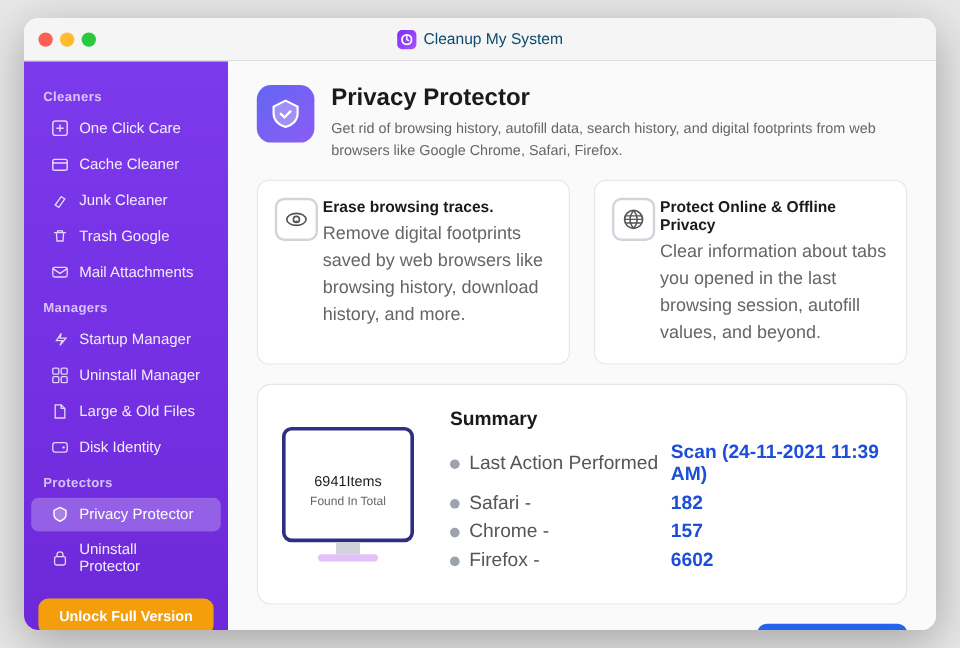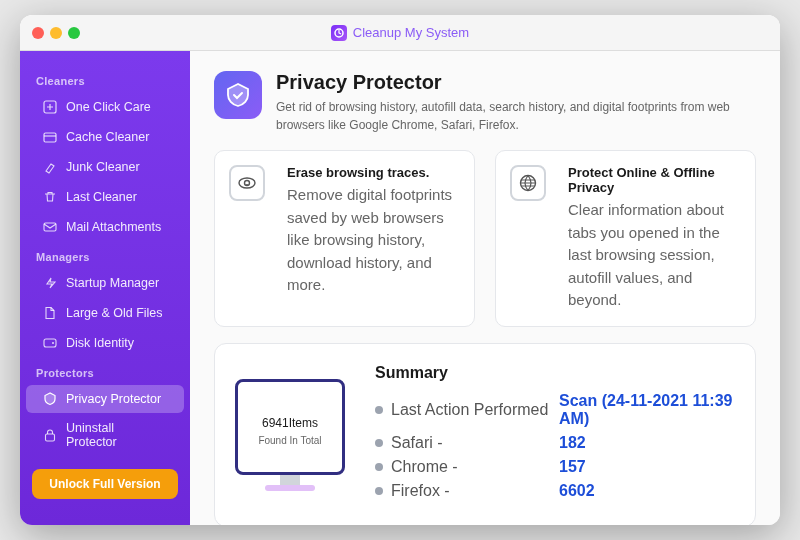--- a/index.html
+++ b/index.html
@@ -42,21 +42,21 @@
     .traffic-light {
       width: 12px;
       height: 12px;
       border-radius: 50%;
     }
     .tl-red { background: #ff5f57; }
     .tl-yellow { background: #febc2e; }
     .tl-green { background: #28c840; }
     .title-bar-text {
       font-size: 13px;
-      color: #8b5cf6;
+      color: #0c4a6e;
       display: flex;
       align-items: center;
       gap: 6px;
     }
     .title-icon {
       width: 16px;
       height: 16px;
       background: linear-gradient(135deg, #7b2ff7, #a855f7);
       border-radius: 4px;
       display: flex;
@@ -165,21 +165,21 @@
       max-width: 500px;
     }
     .features {
       display: flex;
       gap: 20px;
     }
     .feature-card {
       flex: 1;
       display: flex;
       align-items: flex-start;
-      gap: 22px;
+      gap: 4px;
       background: white;
       border: 1px solid #e5e7eb;
       border-radius: 10px;
       padding: 14px;
     }
     .feature-icon {
       width: 36px;
       height: 36px;
       border: 2px solid #d1d5db;
       border-radius: 8px;
@@ -359,21 +359,21 @@
         </div>
         <span>Junk Cleaner</span>
       </div>
 
       <div class="sidebar-item">
         <div class="sidebar-item-icon">
           <svg width="14" height="14" viewBox="0 0 14 14" fill="none">
             <path d="M2 4h10M5 4V2.5h4V4M4 4l.5 7h5L10 4" stroke="rgba(255,255,255,0.8)" stroke-width="1.1"></path>
           </svg>
         </div>
-        <span>Last Cleaner</span>
+        <span>Trash Google</span>
       </div>
 
       <div class="sidebar-item">
         <div class="sidebar-item-icon">
           <svg width="14" height="14" viewBox="0 0 14 14" fill="none">
             <rect x="1" y="3" width="12" height="8" rx="1.5" stroke="rgba(255,255,255,0.8)" stroke-width="1.1"></rect>
             <path d="M1 4l6 4 6-4" stroke="rgba(255,255,255,0.8)" stroke-width="1.1"></path>
           </svg>
         </div>
         <span>Mail Attachments</span>
@@ -383,20 +383,31 @@
 
       <div class="sidebar-item">
         <div class="sidebar-item-icon">
           <svg width="14" height="14" viewBox="0 0 14 14" fill="none">
             <path d="M8 2L4 8h5l-2 4 5-6H7z" stroke="rgba(255,255,255,0.8)" stroke-width="1.1" fill="none"></path>
           </svg>
         </div>
         <span>Startup Manager</span>
       </div>
 
+      <div class="sidebar-item">
+        <div class="sidebar-item-icon">
+          <svg width="14" height="14" viewBox="0 0 14 14" fill="none">
+            <rect x="1" y="1" width="5" height="5" rx="1" stroke="rgba(255,255,255,0.8)" stroke-width="1.1"></rect>
+            <rect x="8" y="1" width="5" height="5" rx="1" stroke="rgba(255,255,255,0.8)" stroke-width="1.1"></rect>
+            <rect x="1" y="8" width="5" height="5" rx="1" stroke="rgba(255,255,255,0.8)" stroke-width="1.1"></rect>
+            <rect x="8" y="8" width="5" height="5" rx="1" stroke="rgba(255,255,255,0.8)" stroke-width="1.1"></rect>
+          </svg>
+        </div>
+        <span>Uninstall Manager</span>
+      </div>
 
       <div class="sidebar-item">
         <div class="sidebar-item-icon">
           <svg width="14" height="14" viewBox="0 0 14 14" fill="none">
             <path d="M3 1.5h5l3 3v8H3z" stroke="rgba(255,255,255,0.8)" stroke-width="1.1"></path>
             <path d="M8 1.5V4.5h3" stroke="rgba(255,255,255,0.8)" stroke-width="1.1"></path>
           </svg>
         </div>
         <span>Large &amp; Old Files</span>
       </div>

